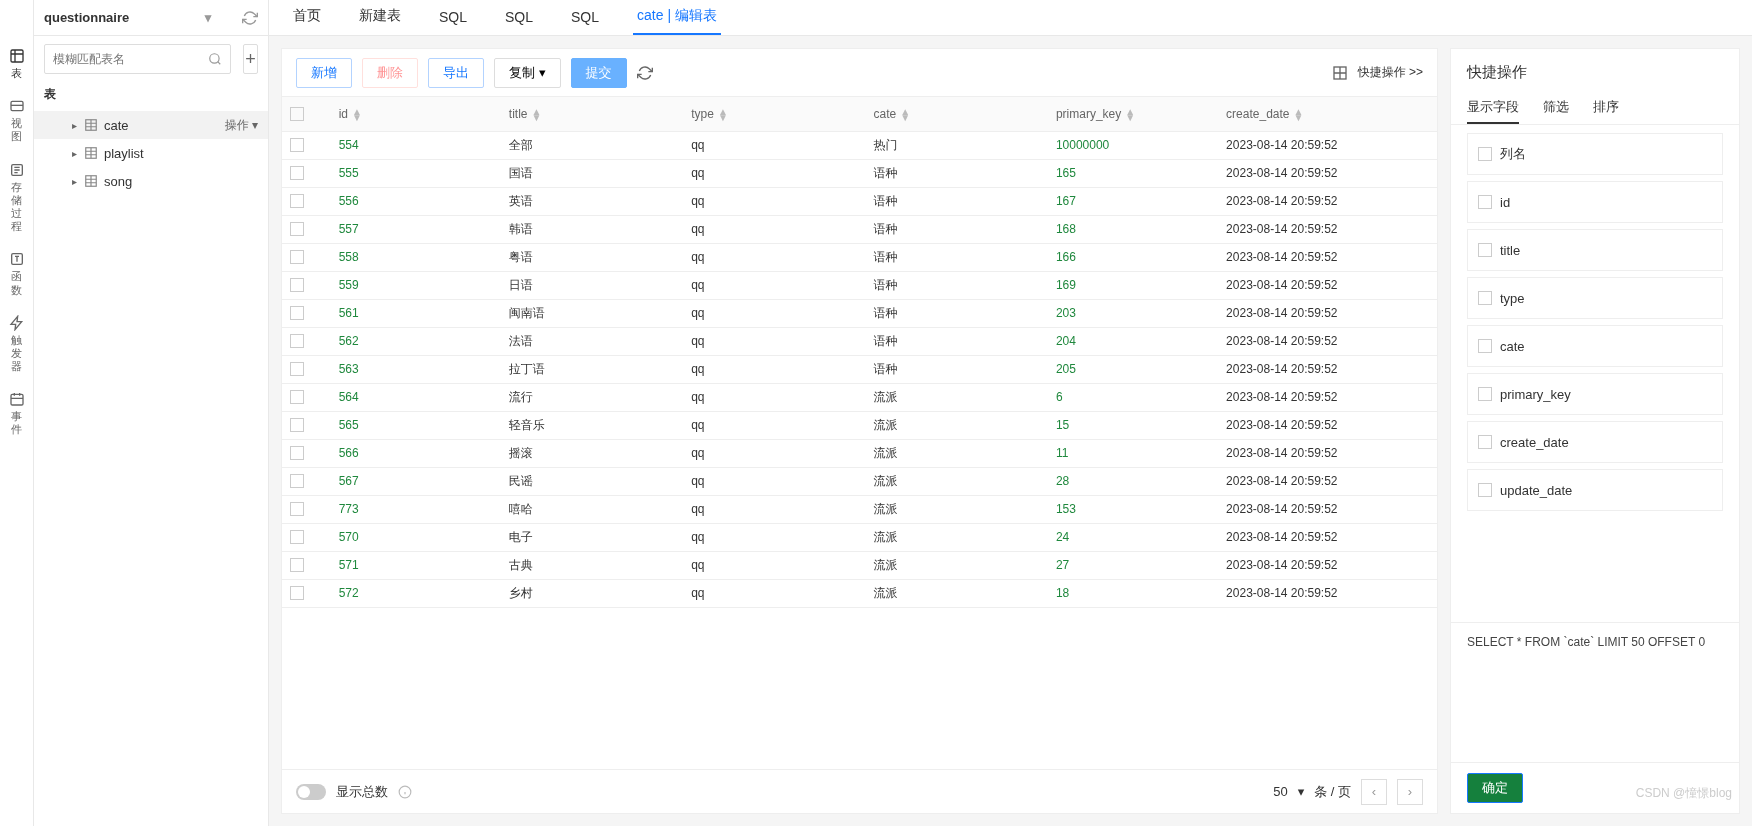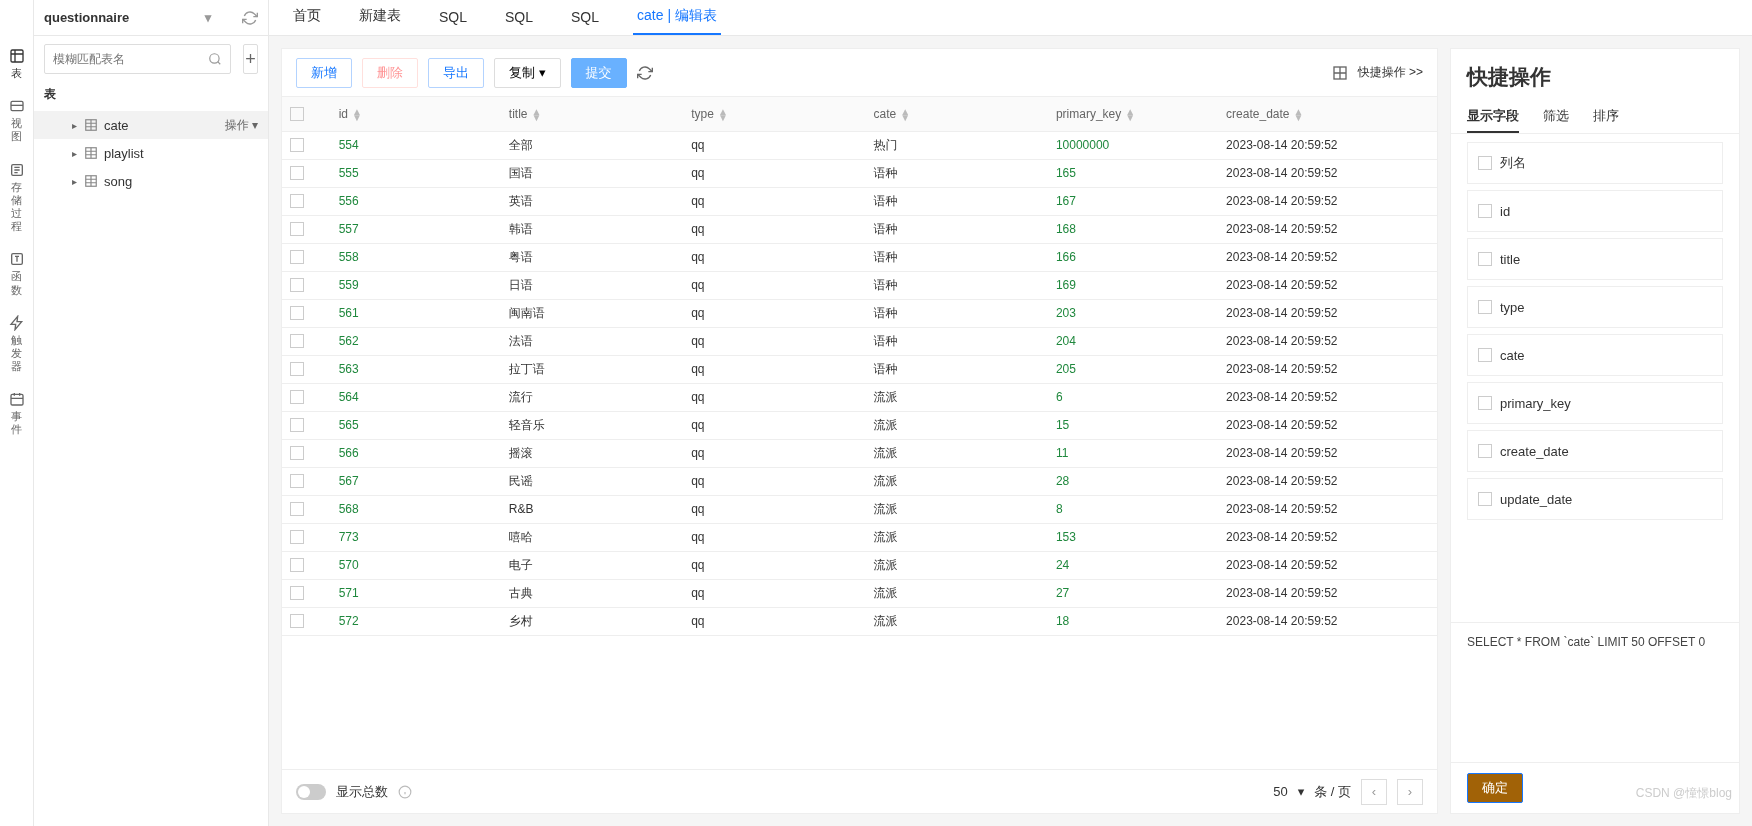--- a/index.html
+++ b/index.html
@@ -58,29 +58,29 @@
 
 
 .footer { height: 44px; border-top: 1px solid #eee; display: flex; align-items: center; padding: 0 14px; gap: 10px; }
 .switch { width: 30px; height: 16px; border-radius: 8px; background: #ccc; position: relative; }
 .switch::after { content: ""; position: absolute; width: 12px; height: 12px; background: #fff; border-radius: 50%; top: 2px; left: 2px; }
 .footer .spacer { flex: 1; }
 .pgbtn { width: 26px; height: 26px; border: 1px solid #ddd; display: flex; align-items: center; justify-content: center; cursor: pointer; color: #999; }
 
 
 .right { width: 290px; background: #fff; border: 1px solid #eee; display: flex; flex-direction: column; }
-.r-title { padding: 14px 16px 10px; font-size: 21px; font-weight: bold; }
+.r-title { padding: 14px 16px 10px; font-size: 15px; font-weight: normal; }
 .r-tabs { display: flex; border-bottom: 1px solid #eee; padding: 0 16px; gap: 24px; }
 .r-tab { padding: 6px 0; font-size: 13px; cursor: pointer; border-bottom: 2px solid transparent; }
-.r-tab.active { border-bottom-color: #333; font-weight: bold; }
+.r-tab.active { border-bottom-color: #333; font-weight: normal; }
 .r-body { flex: 1; overflow: auto; padding: 8px 16px; }
 .field-row { display: flex; align-items: center; height: 42px; border: 1px solid #eee; margin-bottom: 6px; padding: 0 10px; gap: 8px; font-size: 13px; }
 .sql-box { padding: 12px 16px; font-size: 12px; color: #444; border-top: 1px solid #eee; min-height: 140px; }
 .r-foot { padding: 10px 16px; border-top: 1px solid #eee; }
-.btn.primary { background: #a16207; color: #fff; border-color: #1677ff; }
+.btn.primary { background: #15803d; color: #fff; border-color: #1677ff; }
 
 .watermark { position: absolute; right: 20px; bottom: 24px; color: #ccc; font-size: 12px; pointer-events: none; }
 </style>
 </head>
 <body>
 
 <div class="app">
 
   <div class="rail" id="rail">
       <div class="grp active">
@@ -367,29 +367,20 @@
                   <td><span class="chk"></span></td>
                   <td class="num">567</td>
                   <td>民谣</td>
                   <td>qq</td>
                   <td>流派</td>
                   <td class="num">28</td>
                   <td>2023-08-14 20:59:52</td>
                 </tr>
                 <tr>
                   <td><span class="chk"></span></td>
-                  <td class="num">568</td>
-                  <td>R&amp;B</td>
-                  <td>qq</td>
-                  <td>流派</td>
-                  <td class="num">8</td>
-                  <td>2023-08-14 20:59:52</td>
-                </tr>
-                <tr>
-                  <td><span class="chk"></span></td>
                   <td class="num">773</td>
                   <td>嘻哈</td>
                   <td>qq</td>
                   <td>流派</td>
                   <td class="num">153</td>
                   <td>2023-08-14 20:59:52</td>
                 </tr>
                 <tr>
                   <td><span class="chk"></span></td>
                   <td class="num">570</td>

